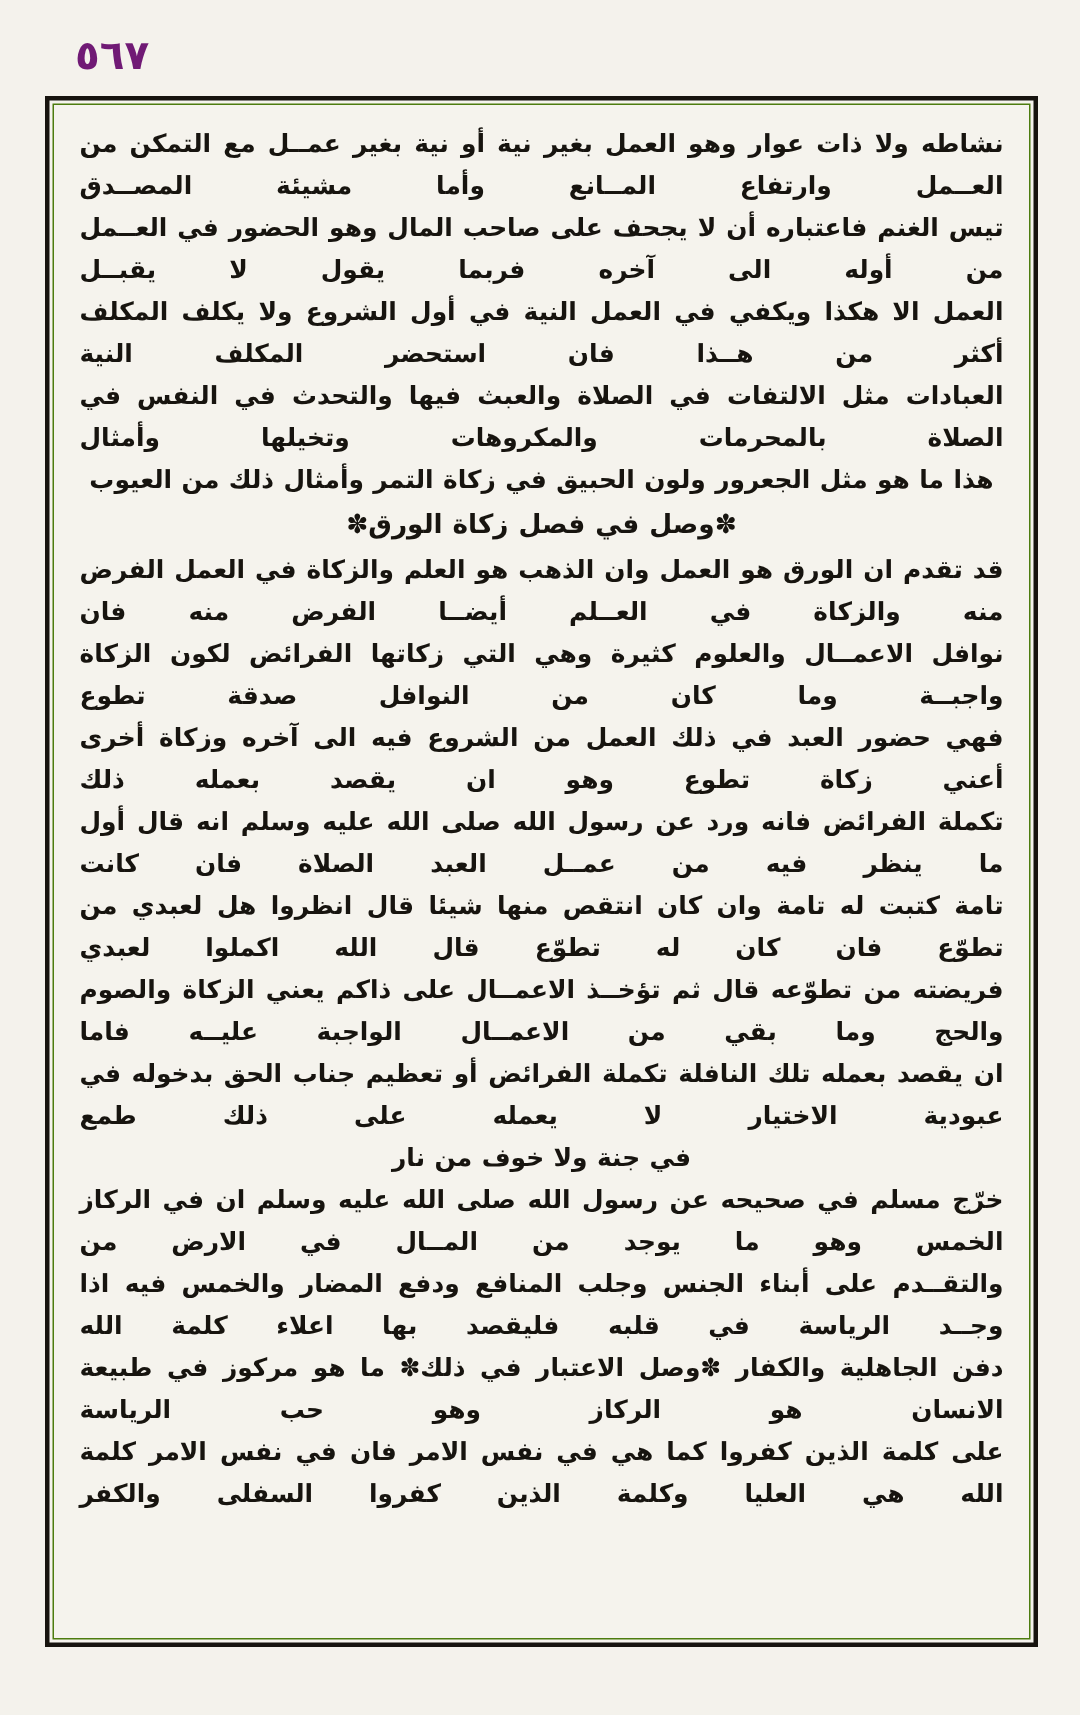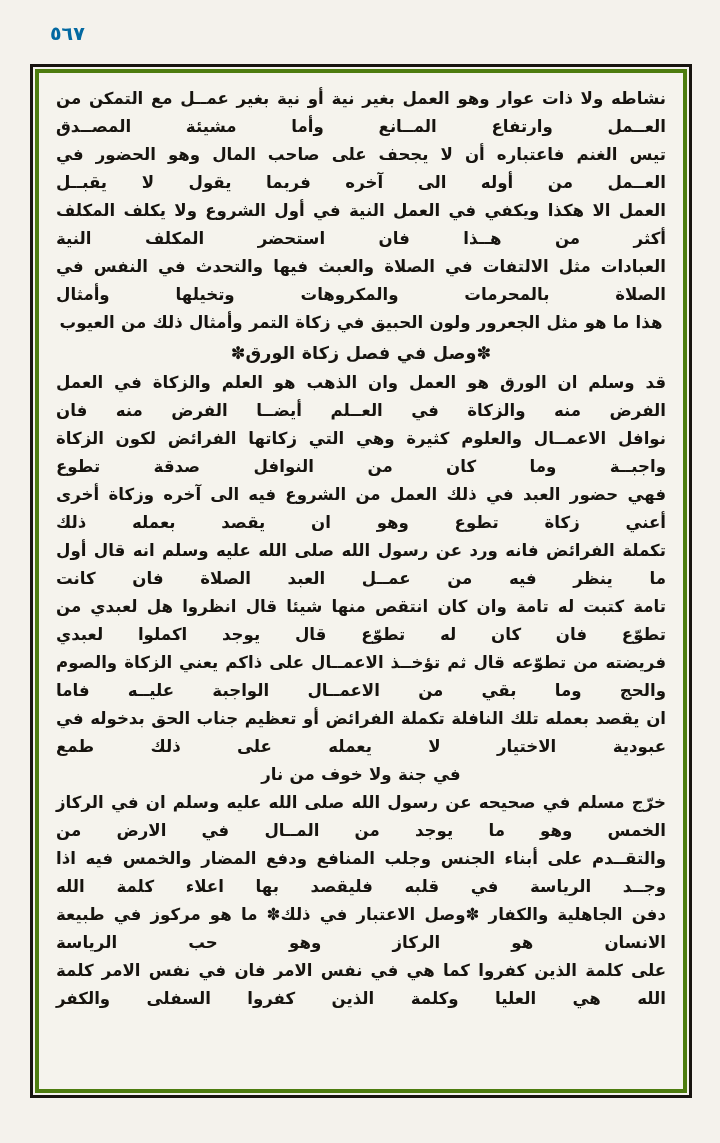--- a/index.html
+++ b/index.html
@@ -4,32 +4,32 @@
 <style>
   html,body{margin:0;padding:0;}
   body{
     width:720px;height:1143px;position:relative;overflow:hidden;
     background:#f4f2ec;
     font-family:"DejaVu Sans",sans-serif;
     color:#17140f;
   }
   .page-number{
     position:absolute;top:22px;left:50px;
-    font-size:19px;font-weight:bold;letter-spacing:2px;
-    color:#0369a1;
+    font-size:27px;font-weight:bold;letter-spacing:2px;
+    color:#701a75;
   }
   .frame{
     position:absolute;left:30px;top:64px;width:662px;height:1034px;
     border:3px solid #17140f;
     background:#f5f3ed;
     box-sizing:border-box;
   }
   .frame-inner{
     position:absolute;left:2px;top:2px;right:2px;bottom:2px;
-    border:4px solid #4d7c0f;
+    border:1px solid #4d7c0f;
     box-sizing:border-box;
     padding:12px 17px 8px 17px;
     direction:rtl;
     overflow:hidden;
   }
   .row{
     font-size:16.6px;
     line-height:28px;
     font-weight:bold;
     word-spacing:0.5px;
@@ -57,25 +57,25 @@
 <div class="page-number" dir="rtl">٥٦٧</div>
 
 <div class="frame">
   <div class="frame-inner">
       <div class="row k-line">نشاطه ولا ذات عوار وهو العمل بغير نية أو نية بغير عمــل مع التمكن من العــمل وارتفاع المــانع وأما مشيئة المصــدق</div>
       <div class="row k-line">تيس الغنم فاعتباره أن لا يجحف على صاحب المال وهو الحضور في العــمل من أوله الى آخره فربما يقول لا يقبــل</div>
       <div class="row k-line">العمل الا هكذا ويكفي في العمل النية في أول الشروع ولا يكلف المكلف أكثر من هــذا فان استحضر المكلف النية</div>
       <div class="row k-line">العبادات مثل الالتفات في الصلاة والعبث فيها والتحدث في النفس في الصلاة بالمحرمات والمكروهات وتخيلها وأمثال</div>
       <div class="row k-center">هذا ما هو مثل الجعرور ولون الحبيق في زكاة التمر وأمثال ذلك من العيوب</div>
       <div class="row k-heading">✽وصل في فصل زكاة الورق✽</div>
-      <div class="row k-line">قد وسلم ان الورق هو العمل وان الذهب هو العلم والزكاة في العمل الفرض منه والزكاة في العــلم أيضــا الفرض منه فان</div>
+      <div class="row k-line">قد تقدم ان الورق هو العمل وان الذهب هو العلم والزكاة في العمل الفرض منه والزكاة في العــلم أيضــا الفرض منه فان</div>
       <div class="row k-line">نوافل الاعمــال والعلوم كثيرة وهي التي زكاتها الفرائض لكون الزكاة واجبــة وما كان من النوافل صدقة تطوع</div>
       <div class="row k-line">فهي حضور العبد في ذلك العمل من الشروع فيه الى آخره وزكاة أخرى أعني زكاة تطوع وهو ان يقصد بعمله ذلك</div>
       <div class="row k-line">تكملة الفرائض فانه ورد عن رسول الله صلى الله عليه وسلم انه قال أول ما ينظر فيه من عمــل العبد الصلاة فان كانت</div>
-      <div class="row k-line">تامة كتبت له تامة وان كان انتقص منها شيئا قال انظروا هل لعبدي من تطوّع فان كان له تطوّع قال يوجد اكملوا لعبدي</div>
+      <div class="row k-line">تامة كتبت له تامة وان كان انتقص منها شيئا قال انظروا هل لعبدي من تطوّع فان كان له تطوّع قال الله اكملوا لعبدي</div>
       <div class="row k-line">فريضته من تطوّعه قال ثم تؤخــذ الاعمــال على ذاكم يعني الزكاة والصوم والحج وما بقي من الاعمــال الواجبة عليــه فاما</div>
       <div class="row k-line">ان يقصد بعمله تلك النافلة تكملة الفرائض أو تعظيم جناب الحق بدخوله في عبودية الاختيار لا يعمله على ذلك طمع</div>
       <div class="row k-center">في جنة ولا خوف من نار</div>
       <div class="row k-line">خرّج مسلم في صحيحه عن رسول الله صلى الله عليه وسلم ان في الركاز الخمس وهو ما يوجد من المــال في الارض من</div>
       <div class="row k-line">والتقــدم على أبناء الجنس وجلب المنافع ودفع المضار والخمس فيه اذا وجــد الرياسة في قلبه فليقصد بها اعلاء كلمة الله</div>
       <div class="row k-line">دفن الجاهلية والكفار ✽وصل الاعتبار في ذلك✽ ما هو مركوز في طبيعة الانسان هو الركاز وهو حب الرياسة</div>
       <div class="row k-line">على كلمة الذين كفروا كما هي في نفس الامر فان في نفس الامر كلمة الله هي العليا وكلمة الذين كفروا السفلى والكفر</div>
     </div>
 </div>
 

